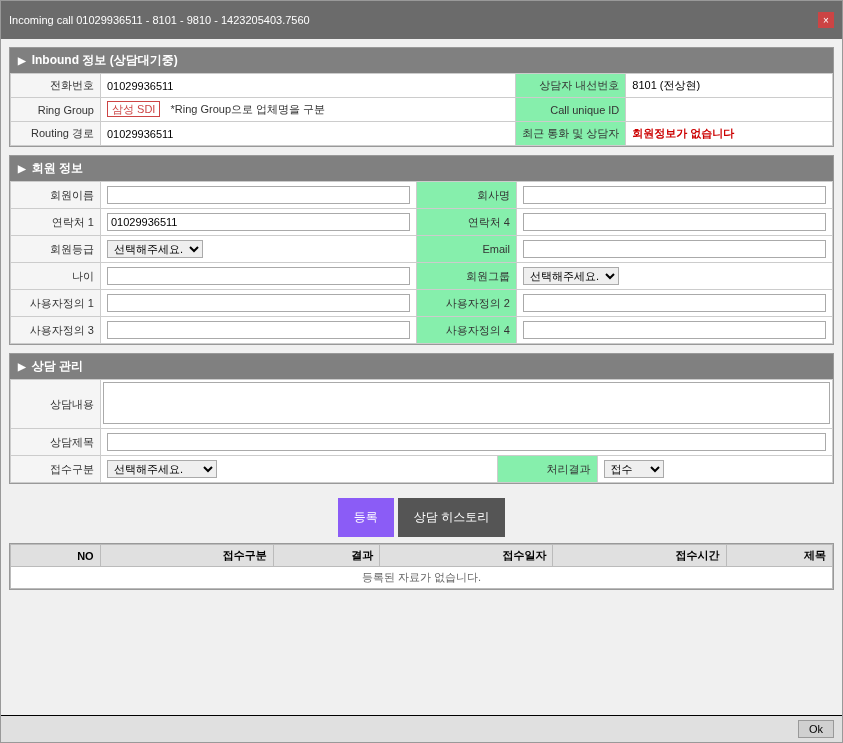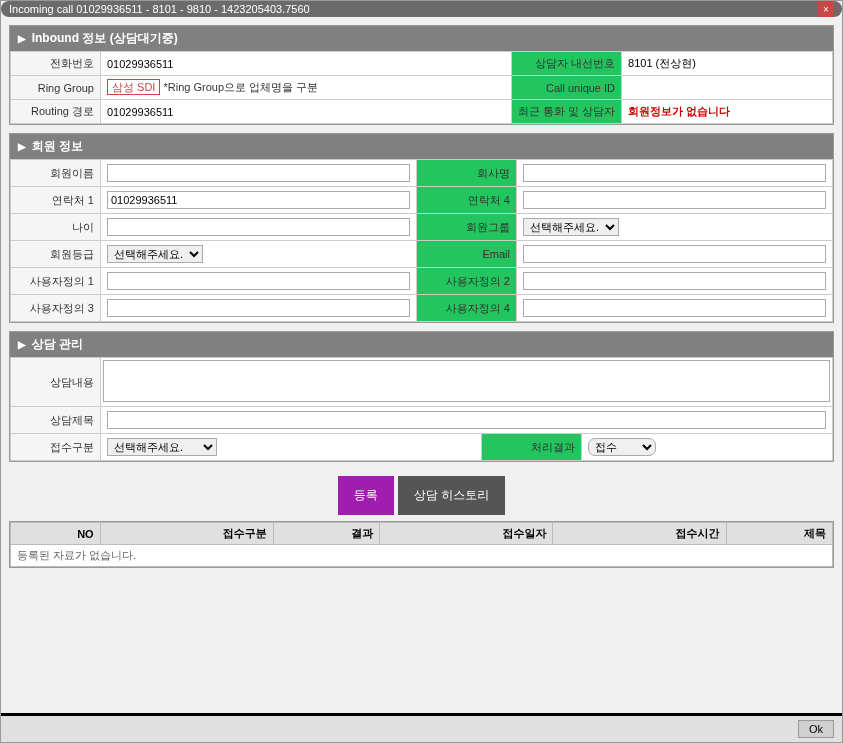--- a/index.html
+++ b/index.html
@@ -1,59 +1,59 @@
 <!DOCTYPE html>
 <html><head>
   <meta charset="utf-8">
   <style>
     * { box-sizing: border-box; margin: 0; padding: 0; font-family: Arial, sans-serif; font-size: 12px; }
     body { background: #c0c0c0; width: 843px; height: 743px; overflow: hidden; }
     
     .window { width: 843px; height: 743px; background: #f0f0f0; border: 1px solid #999; display: flex; flex-direction: column; }
     
-    .title-bar { background: #6b6b6b; color: white; padding: 4px 8px; display: flex; justify-content: space-between; align-items: center; height: 16px; flex-shrink: 0; border-radius: 11px; }
+    .title-bar { background: #6b6b6b; color: white; padding: 4px 8px; display: flex; justify-content: space-between; align-items: center; height: 38px; flex-shrink: 0; }
     .title-bar-text { font-size: 11px; }
     .close-btn { background: #cc4444; color: white; border: none; width: 16px; height: 16px; cursor: pointer; font-size: 10px; display: flex; align-items: center; justify-content: center; }
     
     .content { padding: 8px; overflow-y: auto; flex: 1; background: #f0f0f0; }
     
     .section { margin-bottom: 8px; border: 1px solid #999; background: white; }
     .section-header { background: #808080; color: white; padding: 4px 8px; display: flex; align-items: center; gap: 6px; font-size: 12px; font-weight: bold; }
     .section-header .arrow { font-size: 10px; }
     
     .info-table { width: 100%; border-collapse: collapse; }
     .info-table td { border: 1px solid #ccc; padding: 4px 6px; vertical-align: middle; }
     .info-table .label { background: #f5f5f5; color: #333; width: 90px; text-align: right; font-size: 11px; white-space: nowrap; }
-    .info-table .label-wide { background: #22c55e; color: #333; width: 100px; text-align: right; font-size: 11px; white-space: nowrap; }
+    .info-table .label-wide { background: #86efac; color: #333; width: 100px; text-align: right; font-size: 11px; white-space: nowrap; }
     .info-table .value { font-size: 11px; }
     
-    .ring-group-badge { border: 1px solid #cc4444; color: #cc4444; padding: 1px 4px; font-size: 11px; margin-right: 0; }
+    .ring-group-badge { border: 1px solid #cc4444; color: #cc4444; padding: 1px 4px; font-size: 11px; margin-right: 7px; }
     .ring-group-note { color: #333; font-size: 11px; }
     
     .red-text { color: #cc0000; font-weight: bold; font-size: 11px; }
     
     input[type="text"] { border: 1px solid #aaa; padding: 1px 3px; height: 18px; font-size: 11px; width: 100%; }
     select { border: 1px solid #aaa; padding: 1px 2px; height: 18px; font-size: 11px; }
     textarea { border: 1px solid #aaa; padding: 2px; font-size: 11px; width: 100%; resize: none; }
     
     .bottom-buttons { display: flex; justify-content: center; gap: 4px; padding: 6px 0; }
-    .btn-register { background: #a21caf; color: white; border: none; padding: 0 16px; cursor: pointer; font-size: 12px; }
+    .btn-register { background: #8b5cf6; color: white; border: none; padding: 0 16px; cursor: pointer; font-size: 12px; }
     .btn-history { background: #555; color: white; border: none; padding: 11px 16px; cursor: pointer; font-size: 12px; }
     
     .history-table { width: 100%; border-collapse: collapse; }
     .history-table th { background: #e0e0e0; border: 1px solid #bbb; padding: 3px 6px; font-size: 11px; text-align: right; }
-    .history-table td { border: 1px solid #bbb; padding: 3px 6px; font-size: 11px; }
+    .history-table td { border: 1px solid #bbb; padding: 3px 6px; font-size: 11px; text-align: center; }
     .no-data { color: #666; font-size: 11px; }
     
-    .footer { display: flex; justify-content: flex-end; padding: 4px 8px; background: #e0e0e0; border-top: 3px solid #000000; }
+    .footer { display: flex; justify-content: flex-end; padding: 4px 8px; background: #e0e0e0; border-top: 1px solid #000000; }
     .btn-ok { background: #d0d0d0; border: 1px solid #999; padding: 2px 10px; cursor: pointer; font-size: 11px; }
 
     .consultant-section .info-table .value-textarea { padding: 2px; }
     .select-wide { width: 110px; }
-    .select-narrow { width: 68px; border-radius: 7px; }
+    .select-narrow { width: 60px; }
   </style>
 </head>
 <body>
 
 <div class="window">
 
   <div class="title-bar">
     <span class="title-bar-text">Incoming call 01029936511 - 8101 - 9810 - 1423205403.7560</span>
     <button class="close-btn">×</button>
   </div>
@@ -107,38 +107,38 @@
           <td class="label-wide">회사명</td>
           <td class="value"><input type="text" value="" style=""></td>
         </tr>
         <tr>
           <td class="label">연락처 1</td>
           <td class="value"><input type="text" value="01029936511" style=""></td>
           <td class="label-wide">연락처 4</td>
           <td class="value"><input type="text" value="" style=""></td>
         </tr>
         <tr>
-          <td class="label">나이</td>
-          <td class="value"><input type="text" value="" style=""></td>
-          <td class="label-wide">회원그룹</td>
+          <td class="label">회원등급</td>
           <td class="value">
             <select>
               <option>선택해주세요.</option>
             </select>
           </td>
-        </tr>
-        <tr>
-          <td class="label">회원등급</td>
+          <td class="label-wide">Email</td>
+          <td class="value"><input type="text" value="" style=""></td>
+        </tr>
+        <tr>
+          <td class="label">나이</td>
+          <td class="value"><input type="text" value="" style=""></td>
+          <td class="label-wide">회원그룹</td>
           <td class="value">
             <select>
               <option>선택해주세요.</option>
             </select>
           </td>
-          <td class="label-wide">Email</td>
-          <td class="value"><input type="text" value="" style=""></td>
         </tr>
         <tr>
           <td class="label">사용자정의 1</td>
           <td class="value"><input type="text" value="" style=""></td>
           <td class="label-wide">사용자정의 2</td>
           <td class="value"><input type="text" value="" style=""></td>
         </tr>
         <tr>
           <td class="label">사용자정의 3</td>
           <td class="value"><input type="text" value="" style=""></td>

